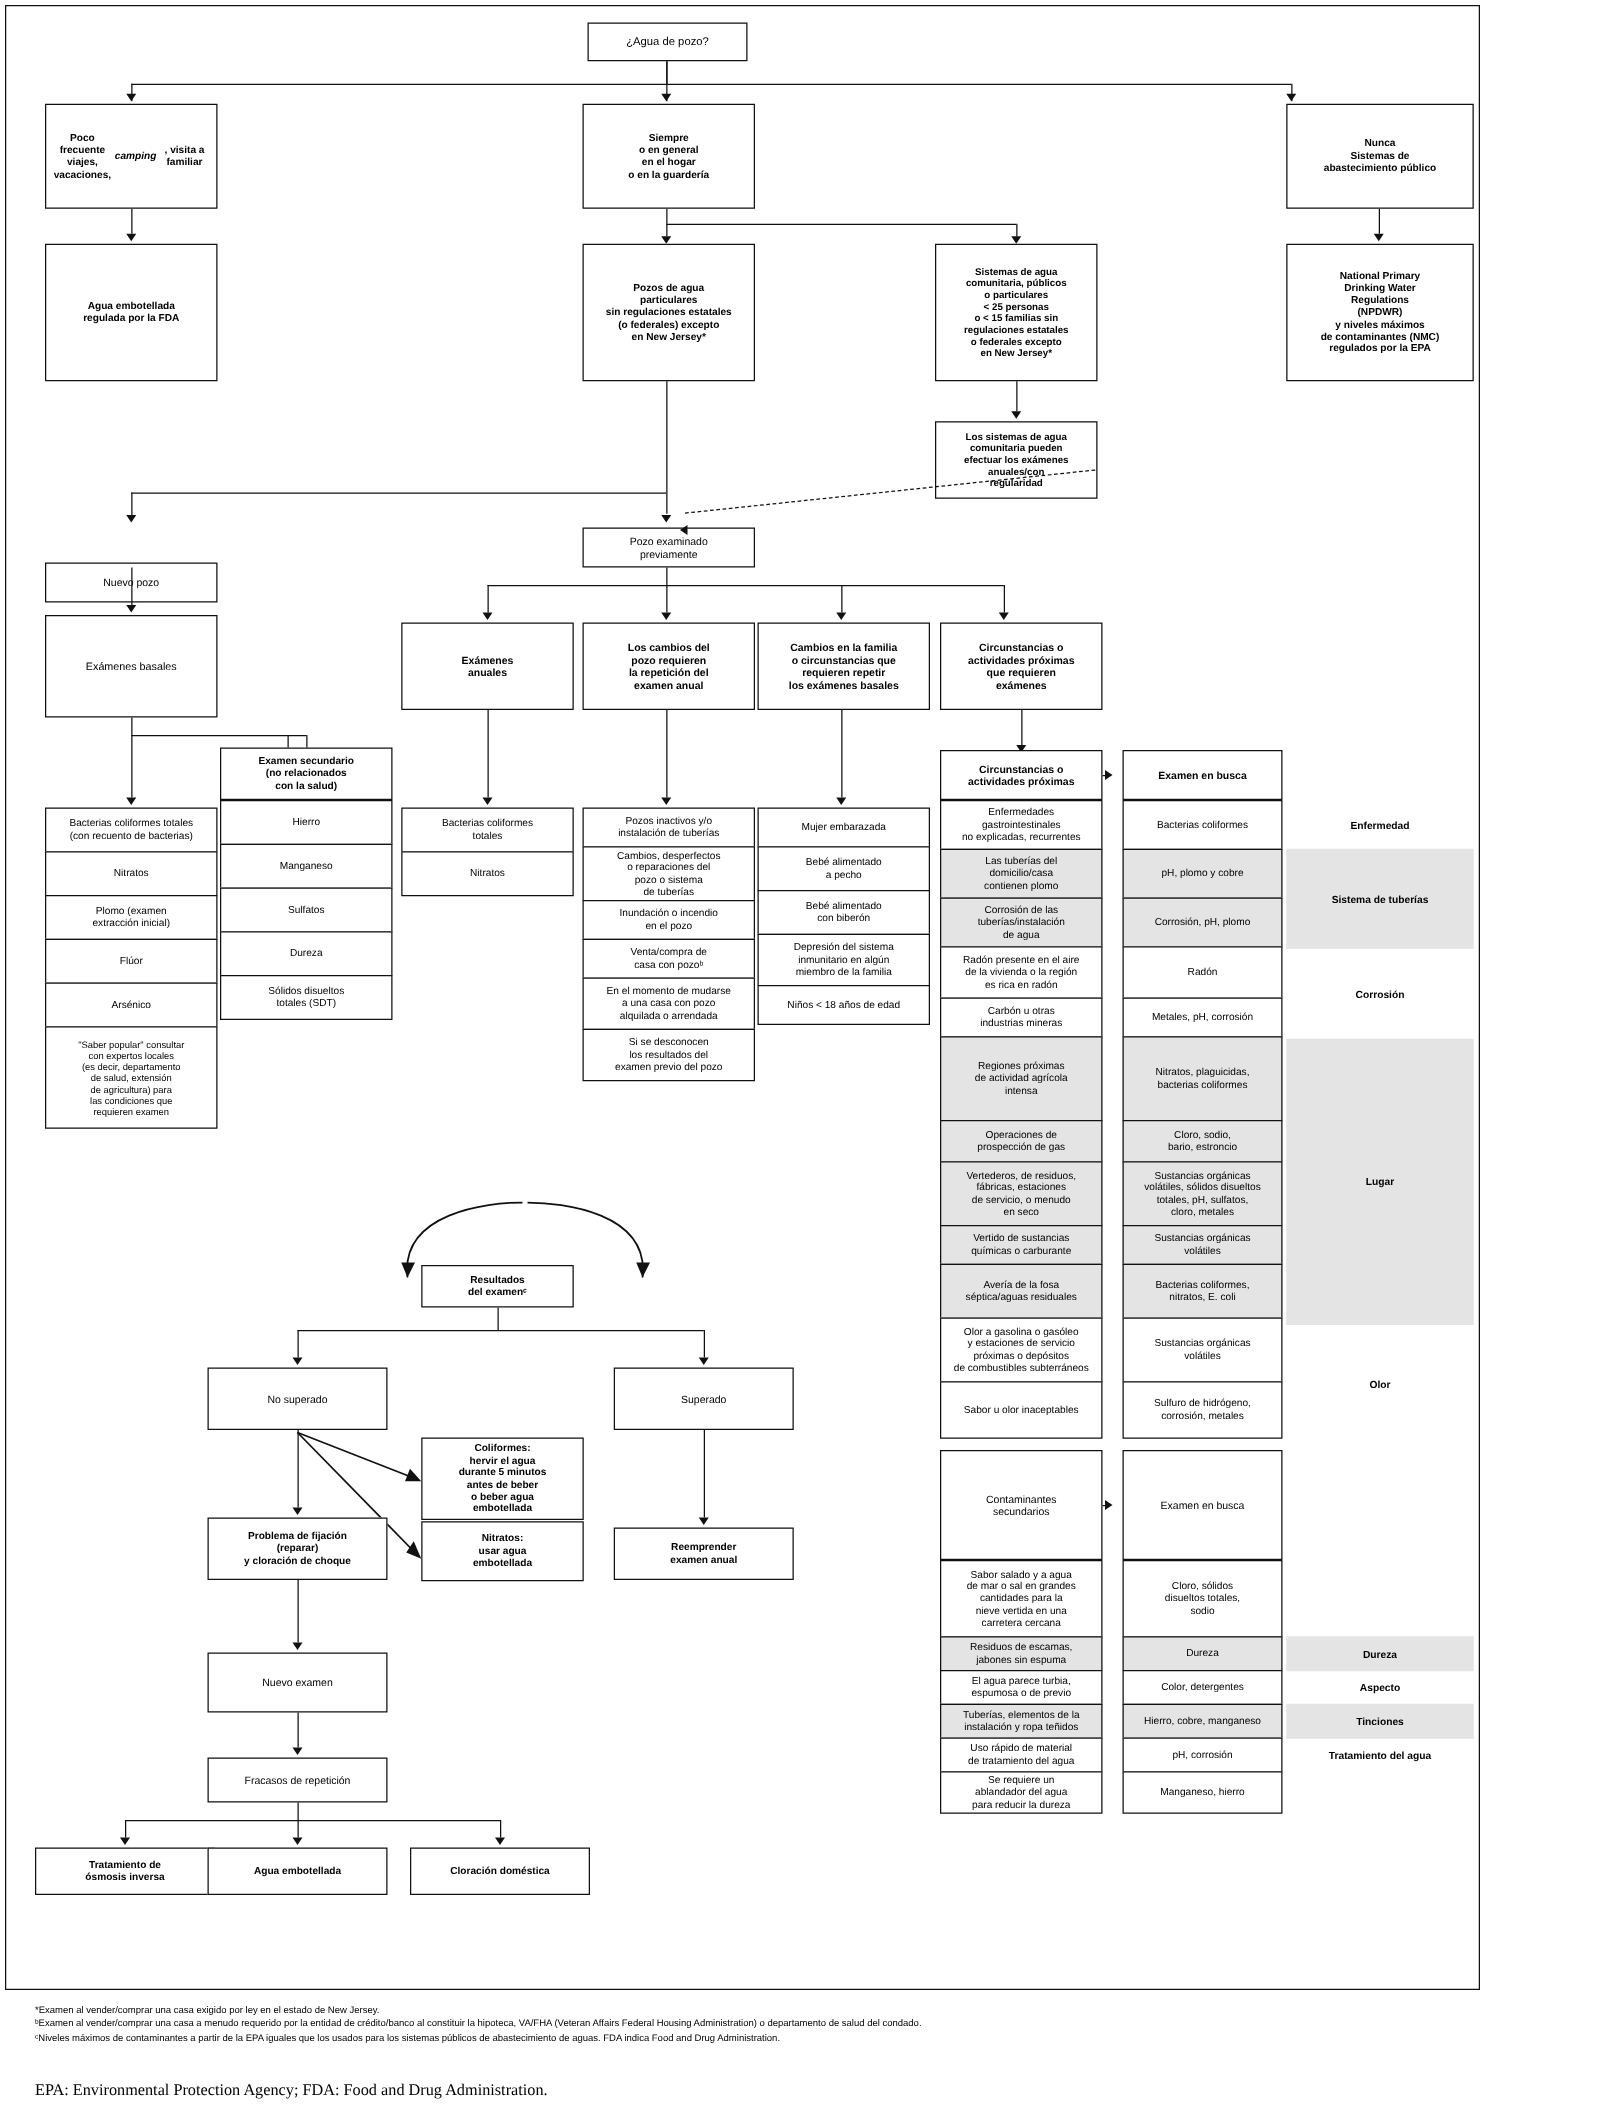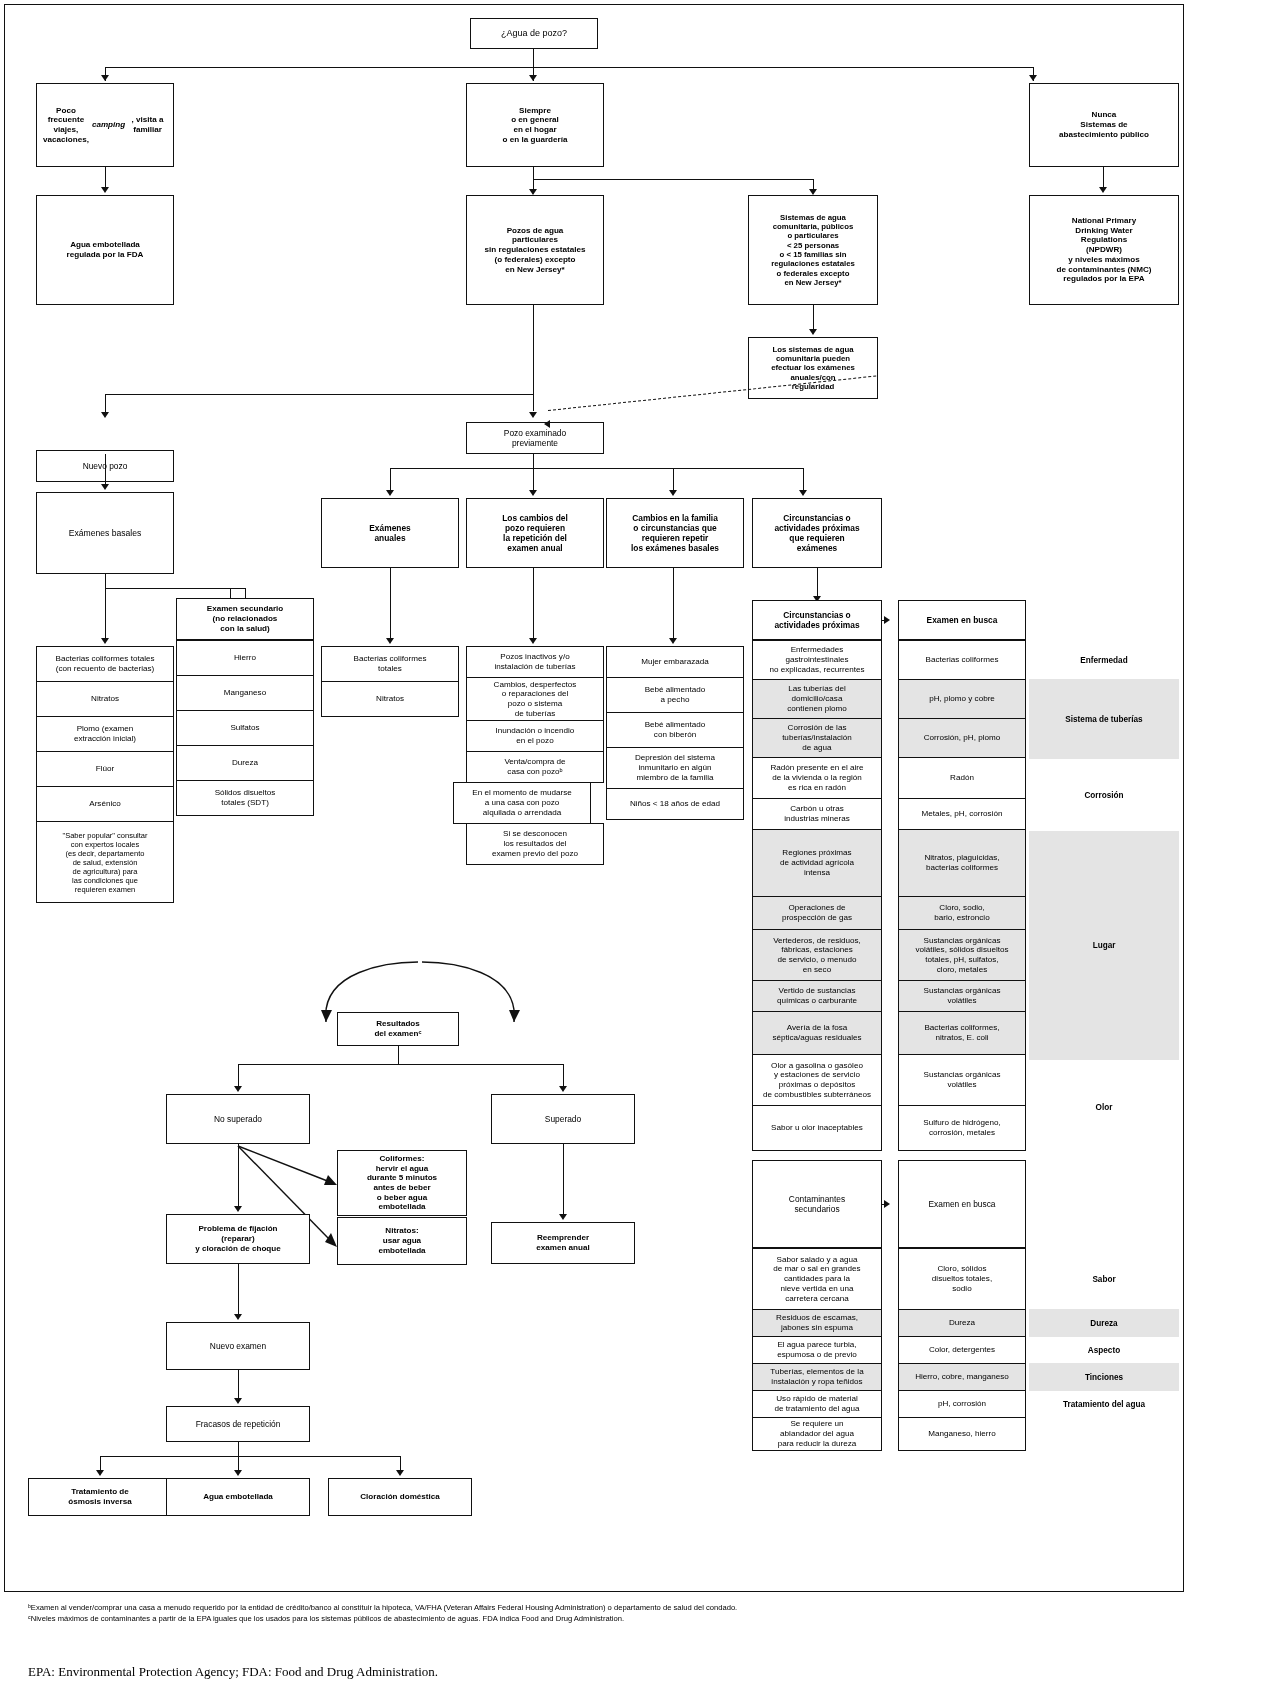--- a/index.html
+++ b/index.html
@@ -223,21 +223,21 @@
     <div class="cell" style="left:466px;top:646px;width:138px;height:32px;font-size:8.1px;">Pozos inactivos y/o
 instalación de tuberías</div>
     <div class="cell" style="left:466px;top:677px;width:138px;height:44px;font-size:8.1px;">Cambios, desperfectos
 o reparaciones del
 pozo o sistema
 de tuberías</div>
     <div class="cell" style="left:466px;top:720px;width:138px;height:32px;font-size:8.1px;">Inundación o incendio
 en el pozo</div>
     <div class="cell" style="left:466px;top:751px;width:138px;height:32px;font-size:8.1px;">Venta/compra de
 casa con pozoᵇ</div>
-    <div class="cell" style="left:453px;top:782px;width:138px;height:42px;font-size:8.1px;">En el momento de mudarse
+    <div class="cell" style="left:466px;top:782px;width:138px;height:42px;font-size:8.1px;">En el momento de mudarse
 a una casa con pozo
 alquilada o arrendada</div>
     <div class="cell" style="left:466px;top:823px;width:138px;height:42px;font-size:8.1px;">Si se desconocen
 los resultados del
 examen previo del pozo</div>
     <div class="ln vl" style="left:673px;top:568px;height:70px;"></div>
     <div class="arw" style="left:668.8px;top:638px;"></div>
     <div class="cell" style="left:606px;top:646px;width:138px;height:32px;font-size:8.1px;">Mujer embarazada</div>
     <div class="cell" style="left:606px;top:677px;width:138px;height:36px;font-size:8.1px;">Bebé alimentado
 a pecho</div>
@@ -318,21 +318,20 @@
     <div class="arwR" style="left:884px;top:1199.8px;"></div>
     <div class="ln hl" style="left:882px;top:1204px;width:4px;"></div>
     <div class="cell" style="left:752px;top:1248px;width:130px;height:62px;font-size:8.1px;">Sabor salado y a agua
 de mar o sal en grandes
 cantidades para la
 nieve vertida en una
 carretera cercana</div>
     <div class="cell" style="left:898px;top:1248px;width:128px;height:62px;font-size:8.1px;">Cloro, sólidos
 disueltos totales,
 sodio</div>
-    <div class="cat" style="left:1029px;top:1248px;width:150px;height:62px;">Sabor</div>
     <div class="cell shade" style="left:752px;top:1309px;width:130px;height:28px;font-size:8.1px;">Residuos de escamas,
 jabones sin espuma</div>
     <div class="cell shade" style="left:898px;top:1309px;width:128px;height:28px;font-size:8.1px;">Dureza</div>
     <div class="cat shade" style="left:1029px;top:1309px;width:150px;height:28px;">Dureza</div>
     <div class="cell" style="left:752px;top:1336px;width:130px;height:28px;font-size:8.1px;">El agua parece turbia,
 espumosa o de previo</div>
     <div class="cell" style="left:898px;top:1336px;width:128px;height:28px;font-size:8.1px;">Color, detergentes</div>
     <div class="cat" style="left:1029px;top:1336px;width:150px;height:28px;">Aspecto</div>
     <div class="cell shade" style="left:752px;top:1363px;width:130px;height:28px;font-size:8.1px;">Tuberías, elementos de la
 instalación y ropa teñidos</div>
@@ -400,16 +399,17 @@
     <div class="arw" style="left:95.8px;top:1470px;"></div>
     <div class="arw" style="left:233.8px;top:1470px;"></div>
     <div class="arw" style="left:395.8px;top:1470px;"></div>
     <div class="box b" style="left:28px;top:1478px;width:144px;height:38px;">Tratamiento de
 ósmosis inversa</div>
     <div class="box b" style="left:166px;top:1478px;width:144px;height:38px;">Agua embotellada</div>
     <div class="box b" style="left:328px;top:1478px;width:144px;height:38px;">Cloración doméstica</div>
   </div>
 
 <div class="footnotes">
+    <div>*Examen al vender/comprar una casa exigido por ley en el estado de New Jersey.</div>
     <div>ᵇExamen al vender/comprar una casa a menudo requerido por la entidad de crédito/banco al constituir la hipoteca, VA/FHA (Veteran Affairs Federal Housing Administration) o departamento de salud del condado.</div>
     <div>ᶜNiveles máximos de contaminantes a partir de la EPA iguales que los usados para los sistemas públicos de abastecimiento de aguas. FDA indica Food and Drug Administration.</div>
   </div>
 <div class="caption">EPA: Environmental Protection Agency; FDA: Food and Drug Administration.</div>
 
 </body></html>

